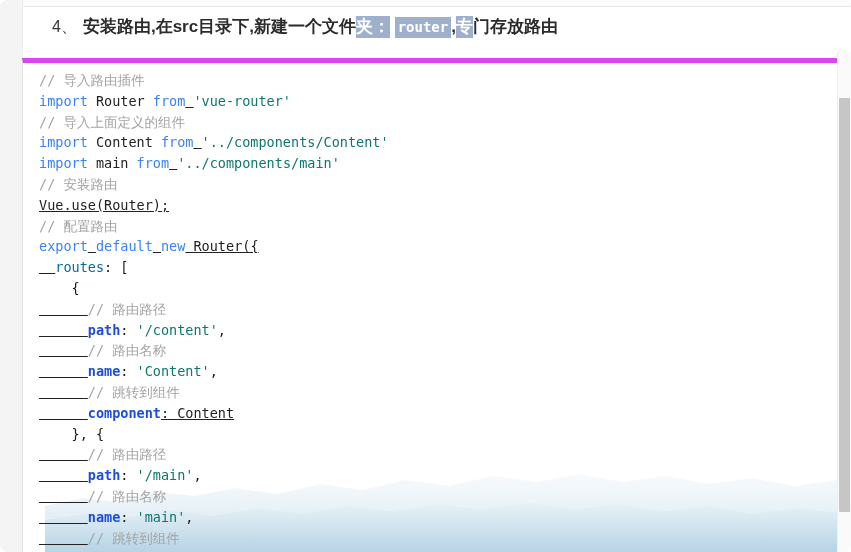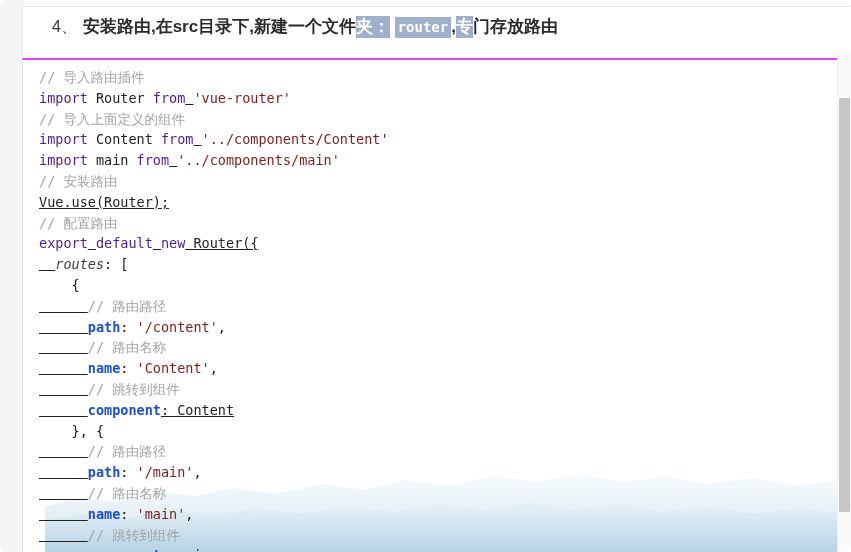--- a/index.html
+++ b/index.html
@@ -88,46 +88,46 @@
   }
 
   
   .code-block {
     position: absolute;
     top: 58px;
     left: 22px;
     width: 816px;
     height: 494px;
     background: #ffffff;
-    border-top: 2px solid #d946ef;
+    border-top: 5px solid #d946ef;
     border-left: 1px solid #e3e3e3;
     overflow: hidden;
     box-sizing: border-box;
   }
   .code-inner {
     position: absolute;
     top: 7px;
     left: 16px;
     right: 0;
     font-family: "DejaVu Sans Mono", "Liberation Mono", monospace;
     font-size: 13.5px;
     line-height: 20.8px;
     white-space: pre;
     z-index: 3;
   }
   .ln { height: 20.8px; white-space: pre; }
 
   
   .cmt  { color: #a3a3a3; }
-  .kw   { color: #4c1d95; }
-  .str  { color: #7f1d1d; }
+  .kw   { color: #3b82f6; }
+  .str  { color: #0f766e; }
   .prop { color: #1d4ed8; font-weight: bold; }
   .plain{ color: #222222; text-decoration: underline; }
   .ident{ color: #222222; }
-  .brown{ color: #404040; font-style: italic; }
+  .brown{ color: #0369a1; }
   .punc { color: #1a1a1a; }
 
   
   .watermark {
     position: absolute;
     left: 22px;
     bottom: 0;
     width: 816px;
     height: 120px;
     z-index: 1;

